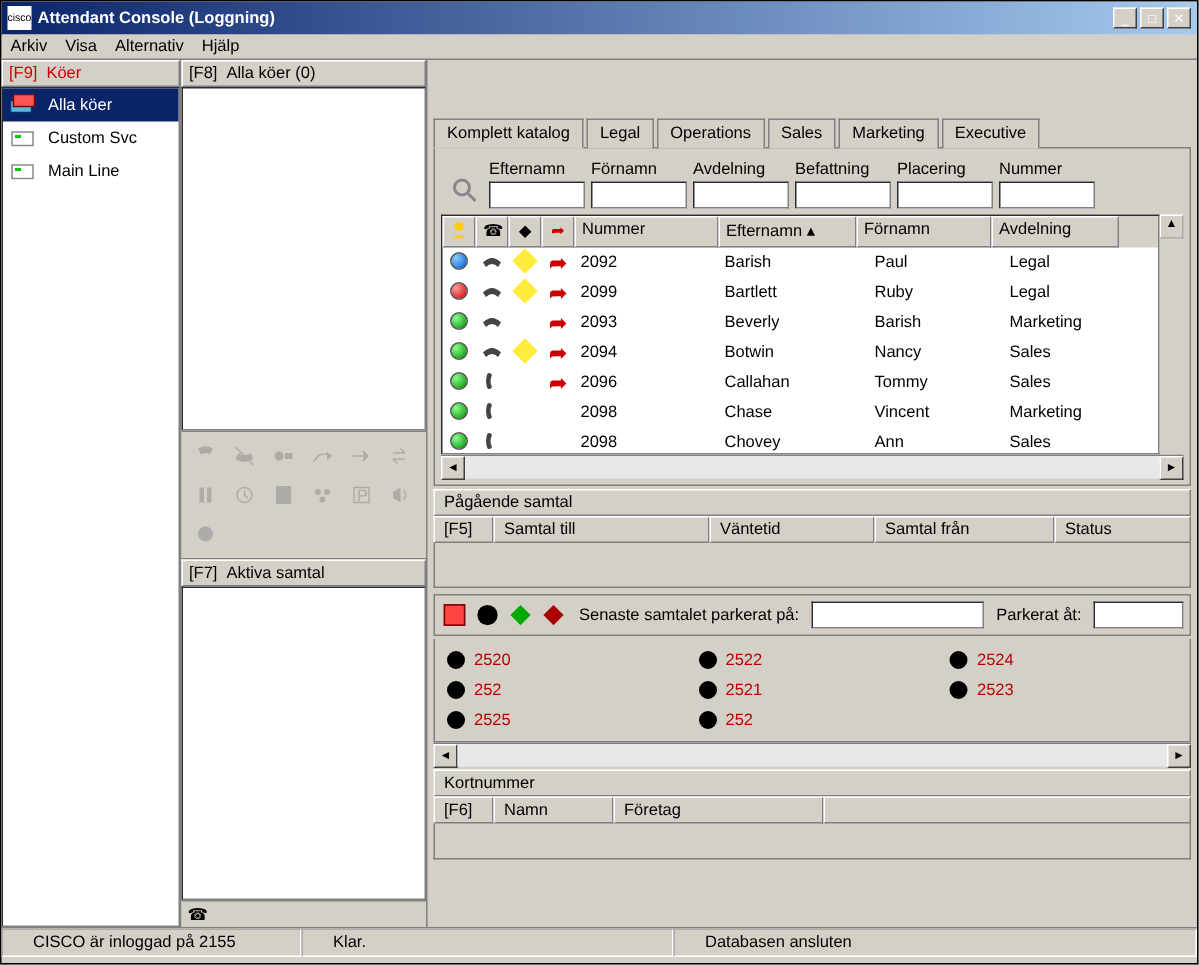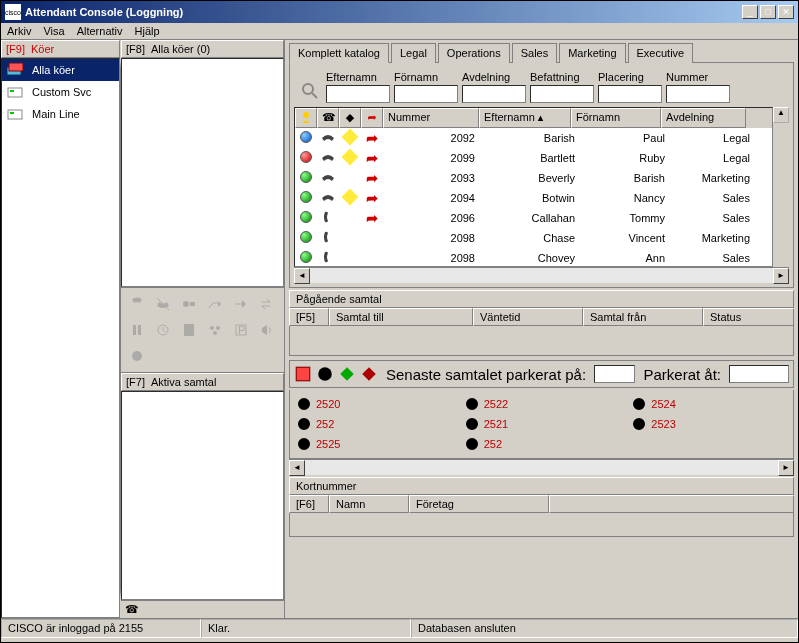--- a/index.html
+++ b/index.html
@@ -5,61 +5,61 @@
 * { box-sizing: border-box; margin: 0; padding: 0; font-family: Tahoma, Arial, sans-serif; font-size: 11px; }
 body { background: #d4d0c8; width: 799px; height: 643px; overflow: hidden; border: 1px solid #000; }
 .titlebar { background: linear-gradient(to right, #0a246a, #a6caf0); color: #fff; height: 22px; display: flex; align-items: center; padding: 0 4px; }
 .titlebar-icon { width: 16px; height: 16px; background: #fff; margin-right: 4px; font-size: 7px; color: #000; display: flex; align-items: center; justify-content: center; }
 .titlebar-title { flex: 1; font-weight: bold; }
 .titlebar-btns { display: flex; gap: 2px; }
 .titlebar-btn { width: 16px; height: 14px; background: #d4d0c8; border: 1px solid #fff; border-right-color: #404040; border-bottom-color: #404040; font-size: 9px; text-align: center; line-height: 12px; cursor: pointer; }
 .menubar { background: #d4d0c8; padding: 2px 6px; display: flex; gap: 12px; border-bottom: 1px solid #808080; }
 .menubar span { cursor: pointer; }
 .main { display: flex; height: 578px; }
-.left-col { width: 120px; display: flex; flex-direction: column; border-right: 1px solid #808080; border-radius: 29px; }
+.left-col { width: 120px; display: flex; flex-direction: column; border-right: 1px solid #808080; }
 .mid-col { width: 164px; display: flex; flex-direction: column; border-right: 1px solid #808080; }
 .right-col { flex: 1; display: flex; flex-direction: column; }
 .panel-header { background: #d4d0c8; border: 1px solid #fff; border-right-color: #808080; border-bottom-color: #808080; padding: 2px 4px; display: flex; align-items: center; gap: 6px; }
 .key-label { color: #c00; font-weight: normal; }
 .key-label.red { color: #c00; }
 .key-label.blk { color: #000; }
 .panel-title { color: #c00; }
 .panel-title.blk { color: #000; }
 .queue-list { flex: 1; background: #fff; border: 1px inset #808080; }
 .queue-item { display: flex; align-items: center; padding: 3px 4px; gap: 6px; cursor: pointer; }
 .queue-item.selected { background: #0a246a; color: #fff; }
 .queue-icon { width: 20px; height: 16px; display: inline-flex; align-items: center; justify-content: center; }
 .queue-icon svg { width: 18px; height: 14px; }
 .mid-top { flex: 1; border: 1px inset #808080; background: #fff; }
 .toolbar-grid { padding: 4px; display: grid; grid-template-columns: repeat(6, 24px); grid-auto-rows: 24px; gap: 2px; border-top: 1px solid #808080; border-bottom: 1px solid #808080; background: #d4d0c8; }
 .tool-btn { width: 24px; height: 24px; border: 1px solid #d4d0c8; display: flex; align-items: center; justify-content: center; cursor: pointer; opacity: 0.5; }
 .tool-btn svg { width: 16px; height: 16px; }
 .mid-bottom { flex: 1; display: flex; flex-direction: column; }
 .active-calls-area { flex: 1; background: #fff; border: 1px inset #808080; }
 .phone-footer { height: 18px; background: #d4d0c8; border-top: 1px solid #808080; padding: 0 4px; display: flex; align-items: center; }
-.tabs { display: flex; padding: 2px 4px 0 4px; }
+.tabs { display: flex; padding: 2px 4px 0 4px; margin-top: 36px; }
 .tab { padding: 3px 8px; border: 1px solid #808080; border-bottom: none; background: #d4d0c8; cursor: pointer; margin-right: 2px; position: relative; top: 1px; }
 .tab.active { background: #d4d0c8; border-bottom: 1px solid #d4d0c8; z-index: 2; }
 .tab-content { border: 1px solid #808080; background: #d4d0c8; margin: 0 4px; padding: 4px; }
 .filter-row { display: flex; gap: 4px; align-items: flex-end; padding: 4px; }
 .mag-icon { width: 24px; height: 24px; display: flex; align-items: center; justify-content: center; }
 .filter-field { display: flex; flex-direction: column; gap: 2px; }
 .filter-field label { font-size: 11px; }
 .filter-field input { width: 64px; height: 18px; border: 1px inset #808080; background: #fff; padding: 0 2px; }
 .dir-table { background: #fff; border: 1px inset #808080; height: 160px; overflow: hidden; position: relative; }
 .dir-header { display: flex; background: #d4d0c8; }
 .dir-header .hcol { border: 1px solid #fff; border-right-color: #808080; border-bottom-color: #808080; padding: 2px 4px; font-size: 11px; }
 .hcol.icon { width: 22px; text-align: center; }
 .hcol.num { width: 96px; }
 .hcol.ln { width: 92px; }
 .hcol.fn { width: 90px; }
 .hcol.dep { width: 85px; }
 .dir-body { }
 .dir-row { display: flex; align-items: center; height: 20px; }
-.dcol { padding: 0 4px; font-size: 11px; text-align: right; }
+.dcol { padding: 0 4px; font-size: 11px; }
 .dcol.icon { width: 22px; text-align: center; }
 .dcol.num { width: 96px; }
 .dcol.ln { width: 100px; }
 .dcol.fn { width: 90px; }
 .dcol.dep { width: 85px; }
 .status-dot { width: 12px; height: 12px; border-radius: 50%; display: inline-block; border: 1px solid #555; }
 .status-blue { background: radial-gradient(circle at 30% 30%, #8cf, #05c); }
 .status-red { background: radial-gradient(circle at 30% 30%, #f99, #c00); }
 .status-green { background: radial-gradient(circle at 30% 30%, #8f8, #080); }
 .note-sm { width: 12px; height: 12px; background: #ffeb3b; transform: rotate(45deg); display: inline-block; }
@@ -68,30 +68,30 @@
 .hscroll .arrow { width: 16px; height: 16px; background: #d4d0c8; border: 1px solid #fff; border-right-color: #404040; border-bottom-color: #404040; text-align: center; font-size: 8px; line-height: 14px; cursor: pointer; }
 .hscroll .track { flex: 1; background: #e8e8e8; }
 .vscroll-side { width: 16px; background: #d4d0c8; }
 .section { margin: 2px 4px; }
 .section-title { background: #d4d0c8; border: 1px solid #fff; border-right-color: #808080; border-bottom-color: #808080; padding: 2px 6px; }
 .section-header-row { display: flex; background: #d4d0c8; }
 .section-header-row .shcol { border: 1px solid #fff; border-right-color: #808080; border-bottom-color: #808080; padding: 2px 6px; }
 .park-panel { display: flex; align-items: center; gap: 8px; padding: 4px; border: 1px solid #808080; background: #d4d0c8; margin: 2px 4px; }
 .park-icons { display: flex; gap: 4px; }
 .park-icon { width: 18px; height: 18px; display: flex; align-items: center; justify-content: center; }
-.park-label { font-size: 15px; }
+.park-label { font-size: 11px; }
 .park-box { flex: 1; height: 18px; border: 1px inset #808080; background: #fff; }
 .park-grid { display: grid; grid-template-columns: repeat(3, 1fr); gap: 8px 16px; padding: 8px; margin: 0 4px; background: #d4d0c8; border: 1px solid #808080; border-top: none; }
 .park-slot { display: flex; align-items: center; gap: 6px; }
 .park-dot { width: 12px; height: 12px; border-radius: 50%; border: 2px solid #000; background: #000; }
 .park-num { color: #b00; }
 .statusbar { display: flex; border-top: 1px solid #808080; height: 20px; }
-.status-cell { border: 1px inset #fff; padding: 2px 6px; background: #d4d0c8; }
+.status-cell { border: 1px inset #fff; padding: 2px 20px; background: #d4d0c8; }
 .status-cell:nth-child(1){ width: 200px; }
-.status-cell:nth-child(2){ width: 210px; }
+.status-cell:nth-child(2){ width: 248px; }
 .status-cell:nth-child(3){ flex: 1; }
 </style>
 </head>
 <body>
 
 <div class="titlebar">
   <div class="titlebar-icon">cisco</div>
   <div class="titlebar-title">Attendant Console (Loggning)</div>
   <div class="titlebar-btns">
     <div class="titlebar-btn">_</div>

